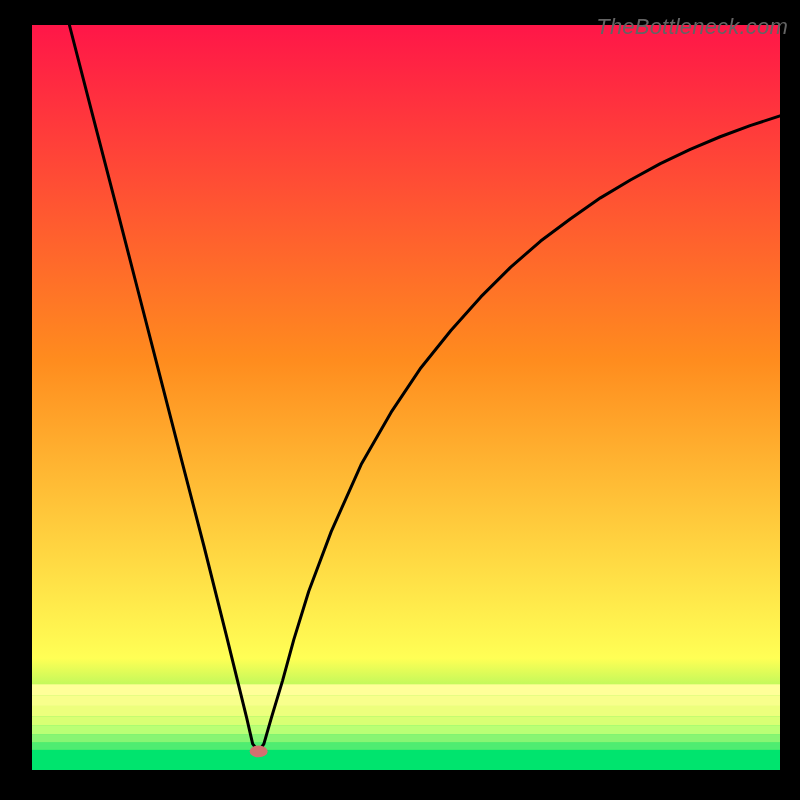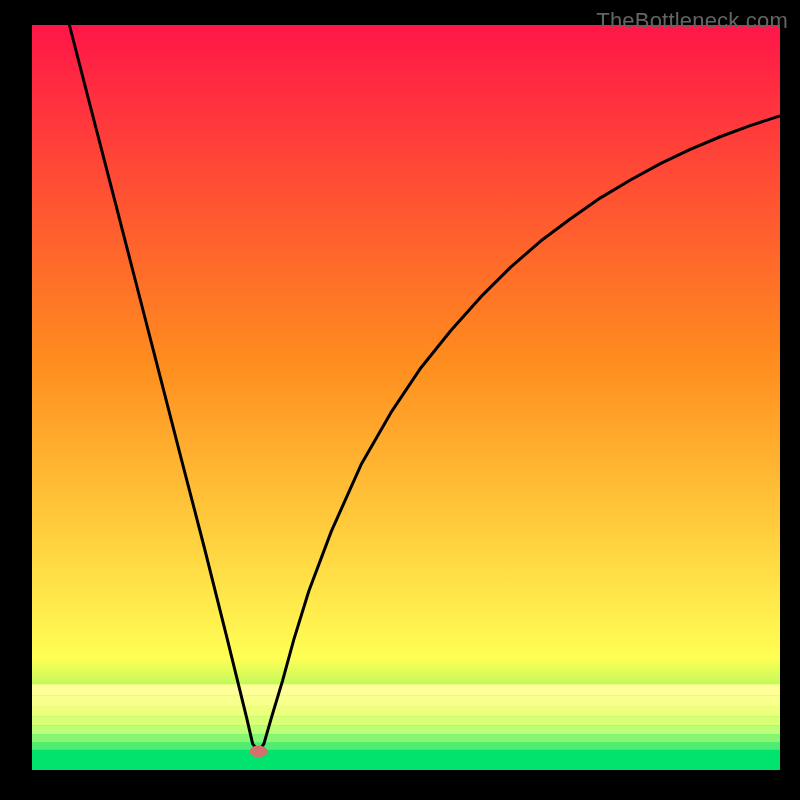--- a/index.html
+++ b/index.html
@@ -12,27 +12,28 @@
     font-family: Arial, Helvetica, sans-serif;
   }
   .frame {
     position: relative;
     width: 800px;
     height: 800px;
     background: #000;
   }
   .watermark {
     position: absolute;
-    top: 8px;
+    top: 14px;
     right: 12px;
     color: #646464;
     font-size: 22px;
     font-weight: 400;
     letter-spacing: 0.2px;
     z-index: 10;
+    font-style: italic;
   }
   svg {
     position: absolute;
     top: 0;
     left: 0;
   }
 </style>
 </head>
 <body>
 <div class="frame">

